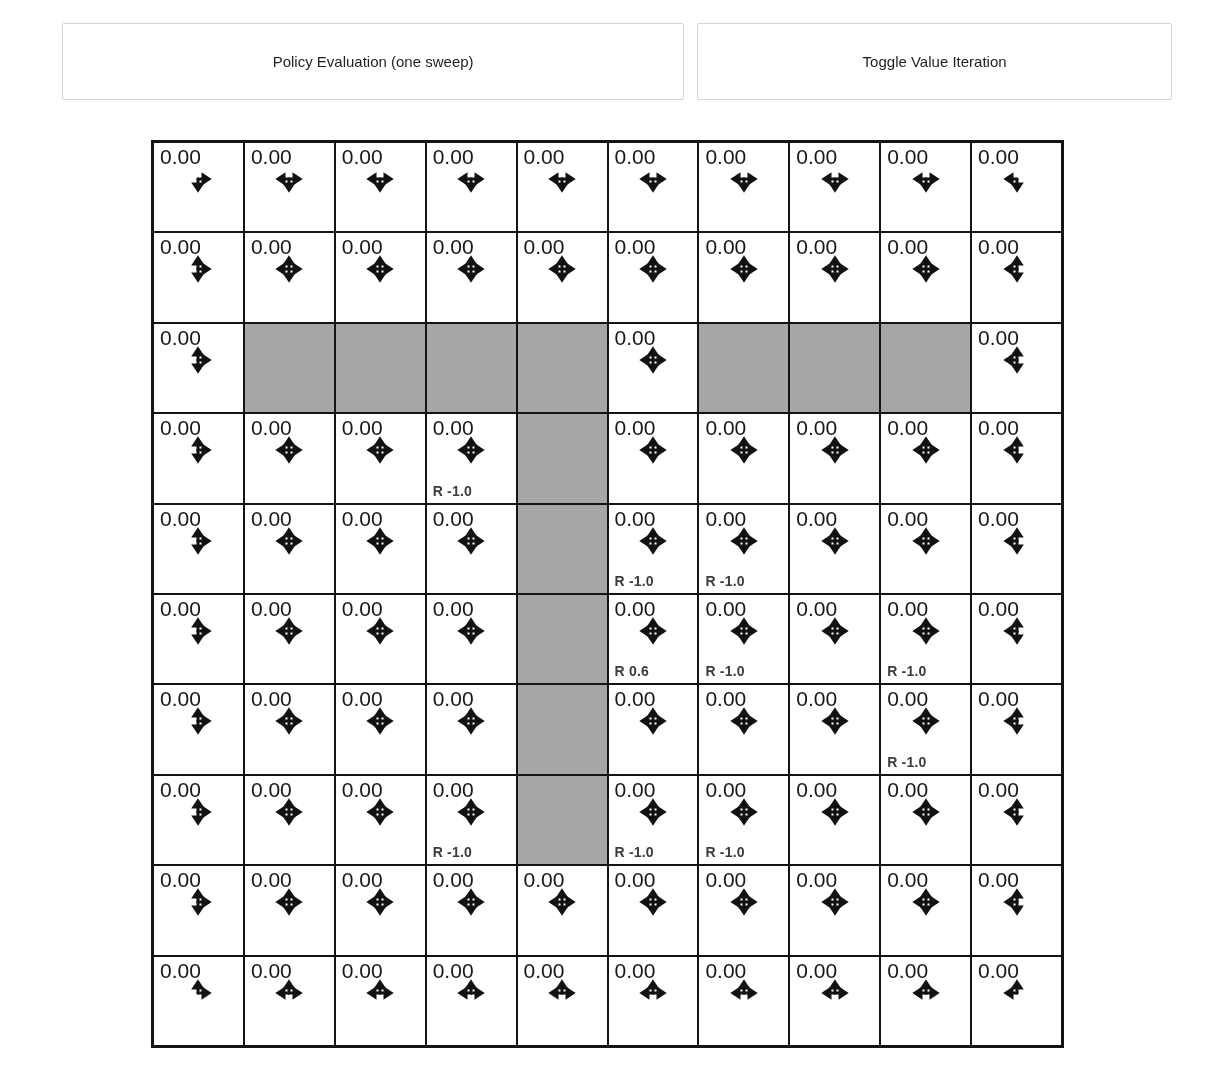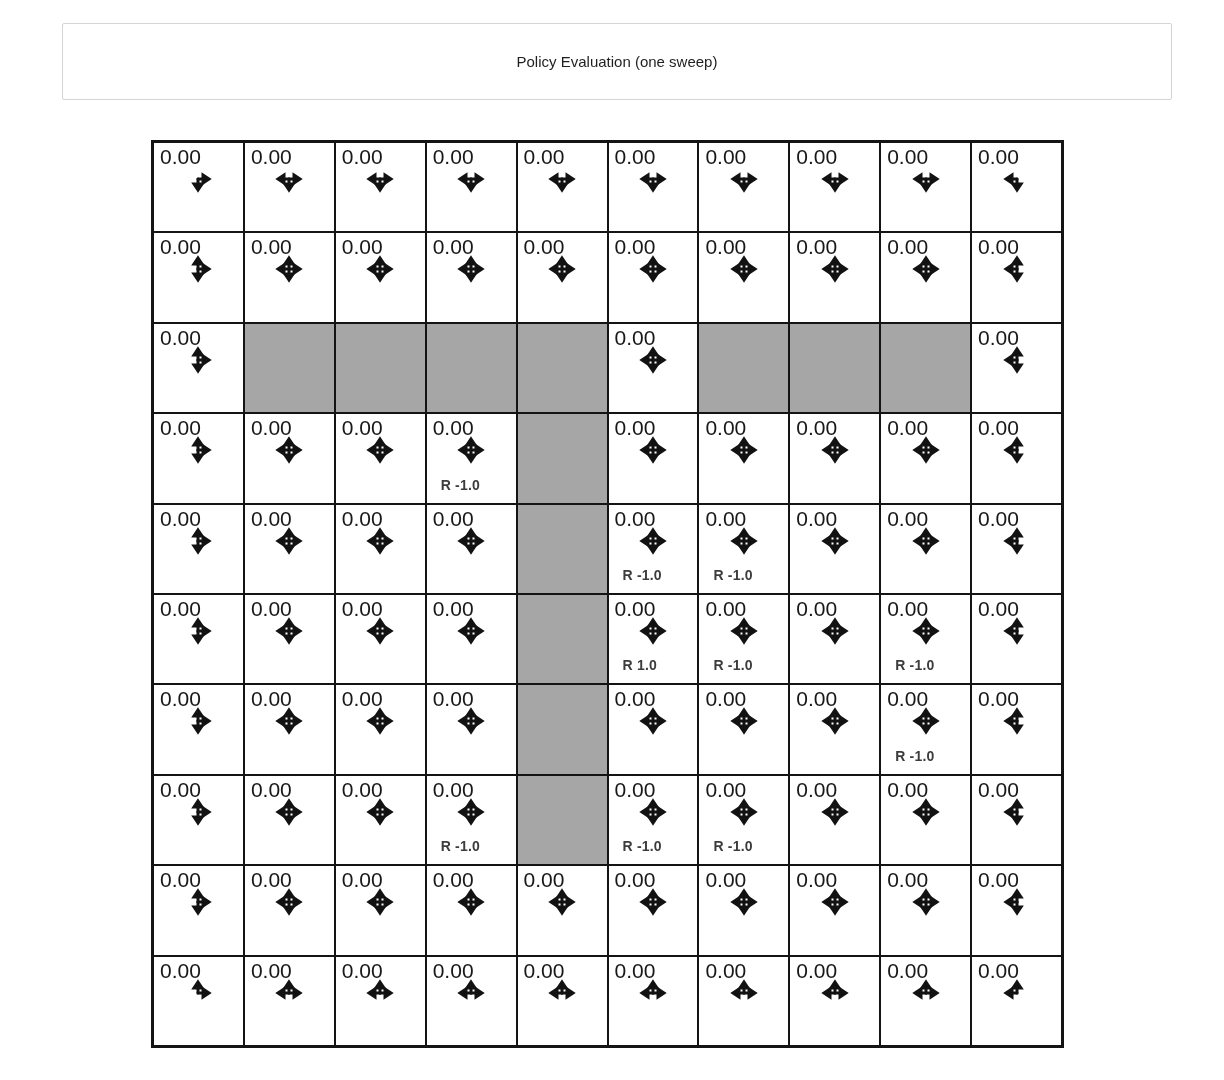--- a/index.html
+++ b/index.html
@@ -58,35 +58,35 @@
   .arrows{
     position:absolute;
     top:21px;
     left:50%;
     transform:translateX(-50%);
     width:30px;height:30px;
   }
   .rlabel{
     position:absolute;
     left:6px;
-    bottom:10px;
+    bottom:4px;
     font-size:14px;
     font-weight:600;
     color:#3c3c3c;
     letter-spacing:0.2px;
-    margin-left:8px;
   }
 </style>
 </head>
 <body>
 
 <div>
 
   <div class="toolbar" id="toolbar">
       <button class="btn">Policy Evaluation (one sweep)</button>
+      <button class="btn">Toggle Value Iteration</button>
     </div>
 
   <div class="grid-wrap">
     <div class="grid" id="grid">
         <div class="cell">
           <span class="val">0.00</span>
           <svg class="arrows" viewBox="0 0 30 30" style="stroke:#121212;fill:#121212;stroke-width:3;stroke-linecap:round">
             <line x1="15" y1="15" x2="15" y2="20"></line>
             <polygon points="15,26 11,20 19,20"></polygon>
             <line x1="15" y1="15" x2="20" y2="15"></line>
@@ -645,21 +645,21 @@
           <svg class="arrows" viewBox="0 0 30 30" style="stroke:#121212;fill:#121212;stroke-width:3;stroke-linecap:round">
             <line x1="15" y1="15" x2="15" y2="10"></line>
             <polygon points="15,4 19,10 11,10"></polygon>
             <line x1="15" y1="15" x2="15" y2="20"></line>
             <polygon points="15,26 11,20 19,20"></polygon>
             <line x1="15" y1="15" x2="10" y2="15"></line>
             <polygon points="4,15 10,11 10,19"></polygon>
             <line x1="15" y1="15" x2="20" y2="15"></line>
             <polygon points="26,15 20,19 20,11"></polygon>
           </svg>
-          <span class="rlabel">R 1.0</span>
+          <span class="rlabel">R 0.6</span>
         </div>
         <div class="cell">
           <span class="val">0.00</span>
           <svg class="arrows" viewBox="0 0 30 30" style="stroke:#121212;fill:#121212;stroke-width:3;stroke-linecap:round">
             <line x1="15" y1="15" x2="15" y2="10"></line>
             <polygon points="15,4 19,10 11,10"></polygon>
             <line x1="15" y1="15" x2="15" y2="20"></line>
             <polygon points="15,26 11,20 19,20"></polygon>
             <line x1="15" y1="15" x2="10" y2="15"></line>
             <polygon points="4,15 10,11 10,19"></polygon>

